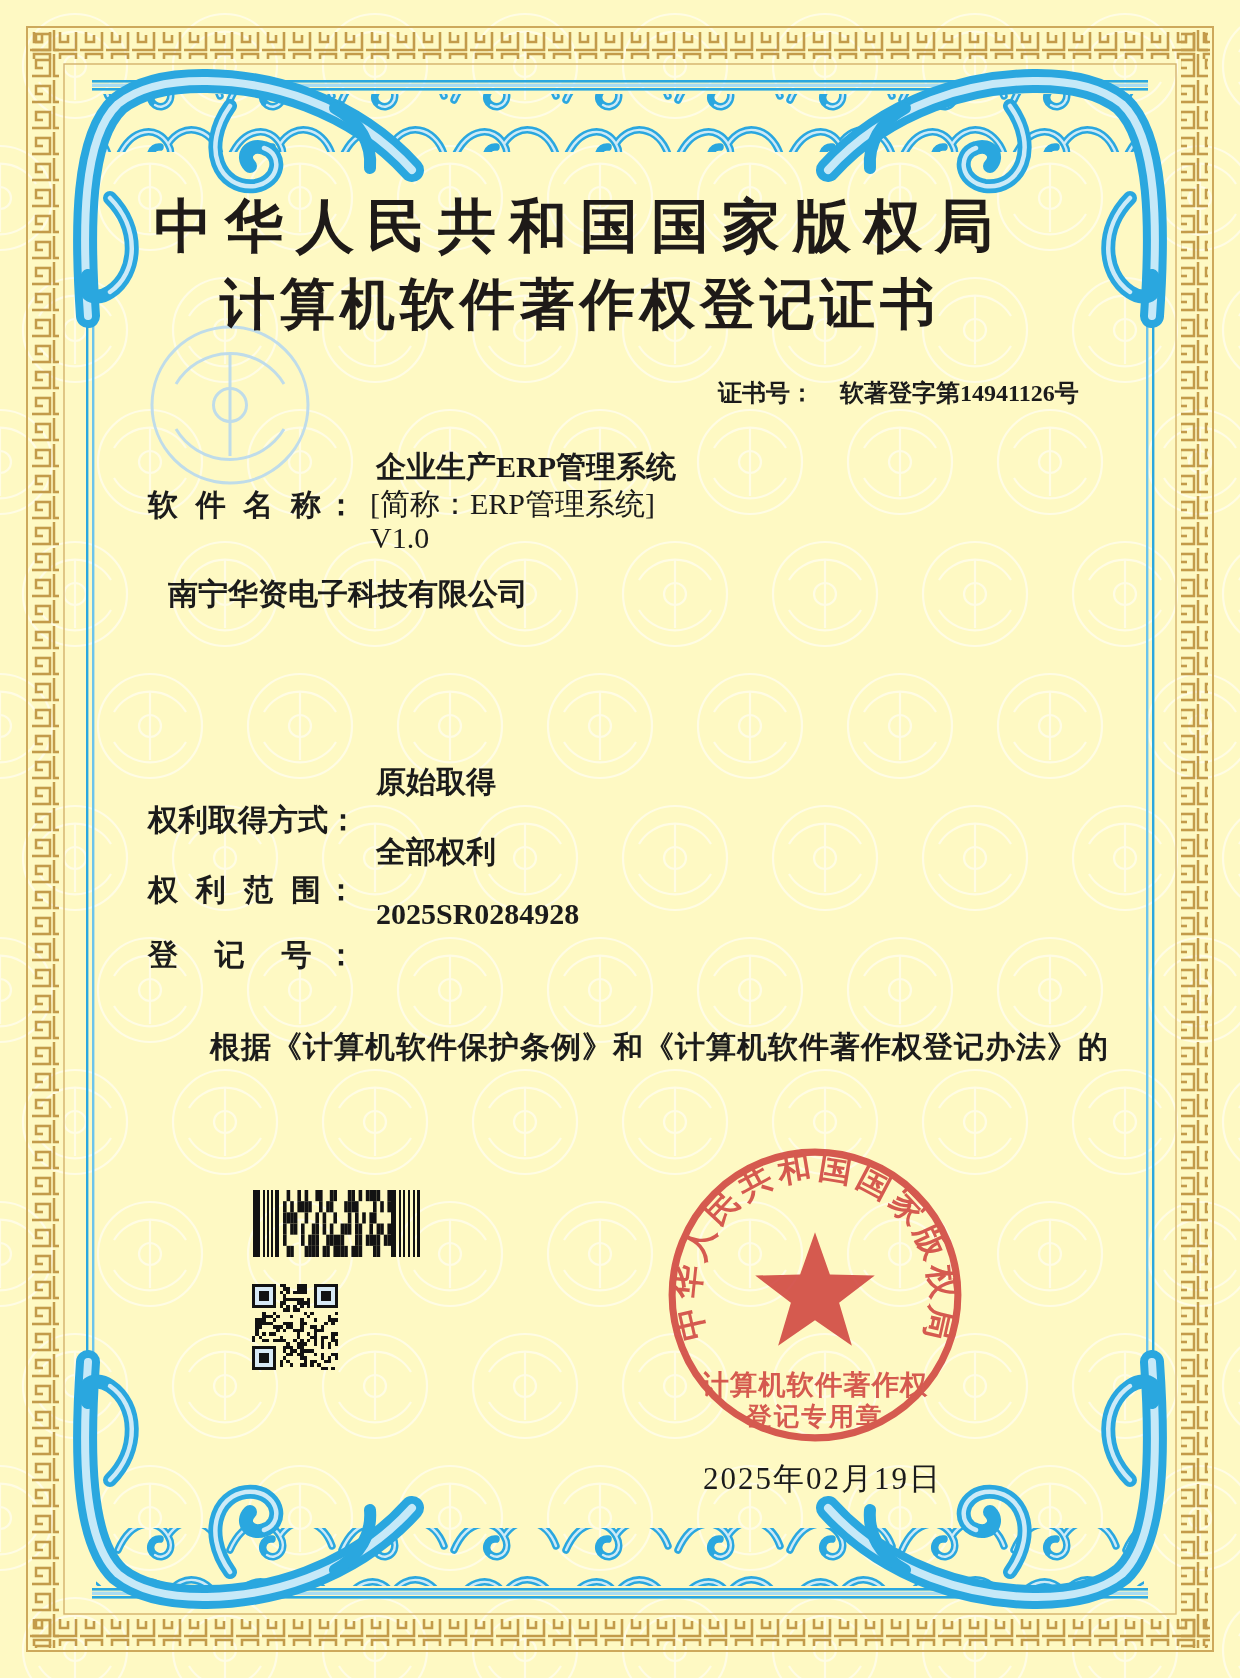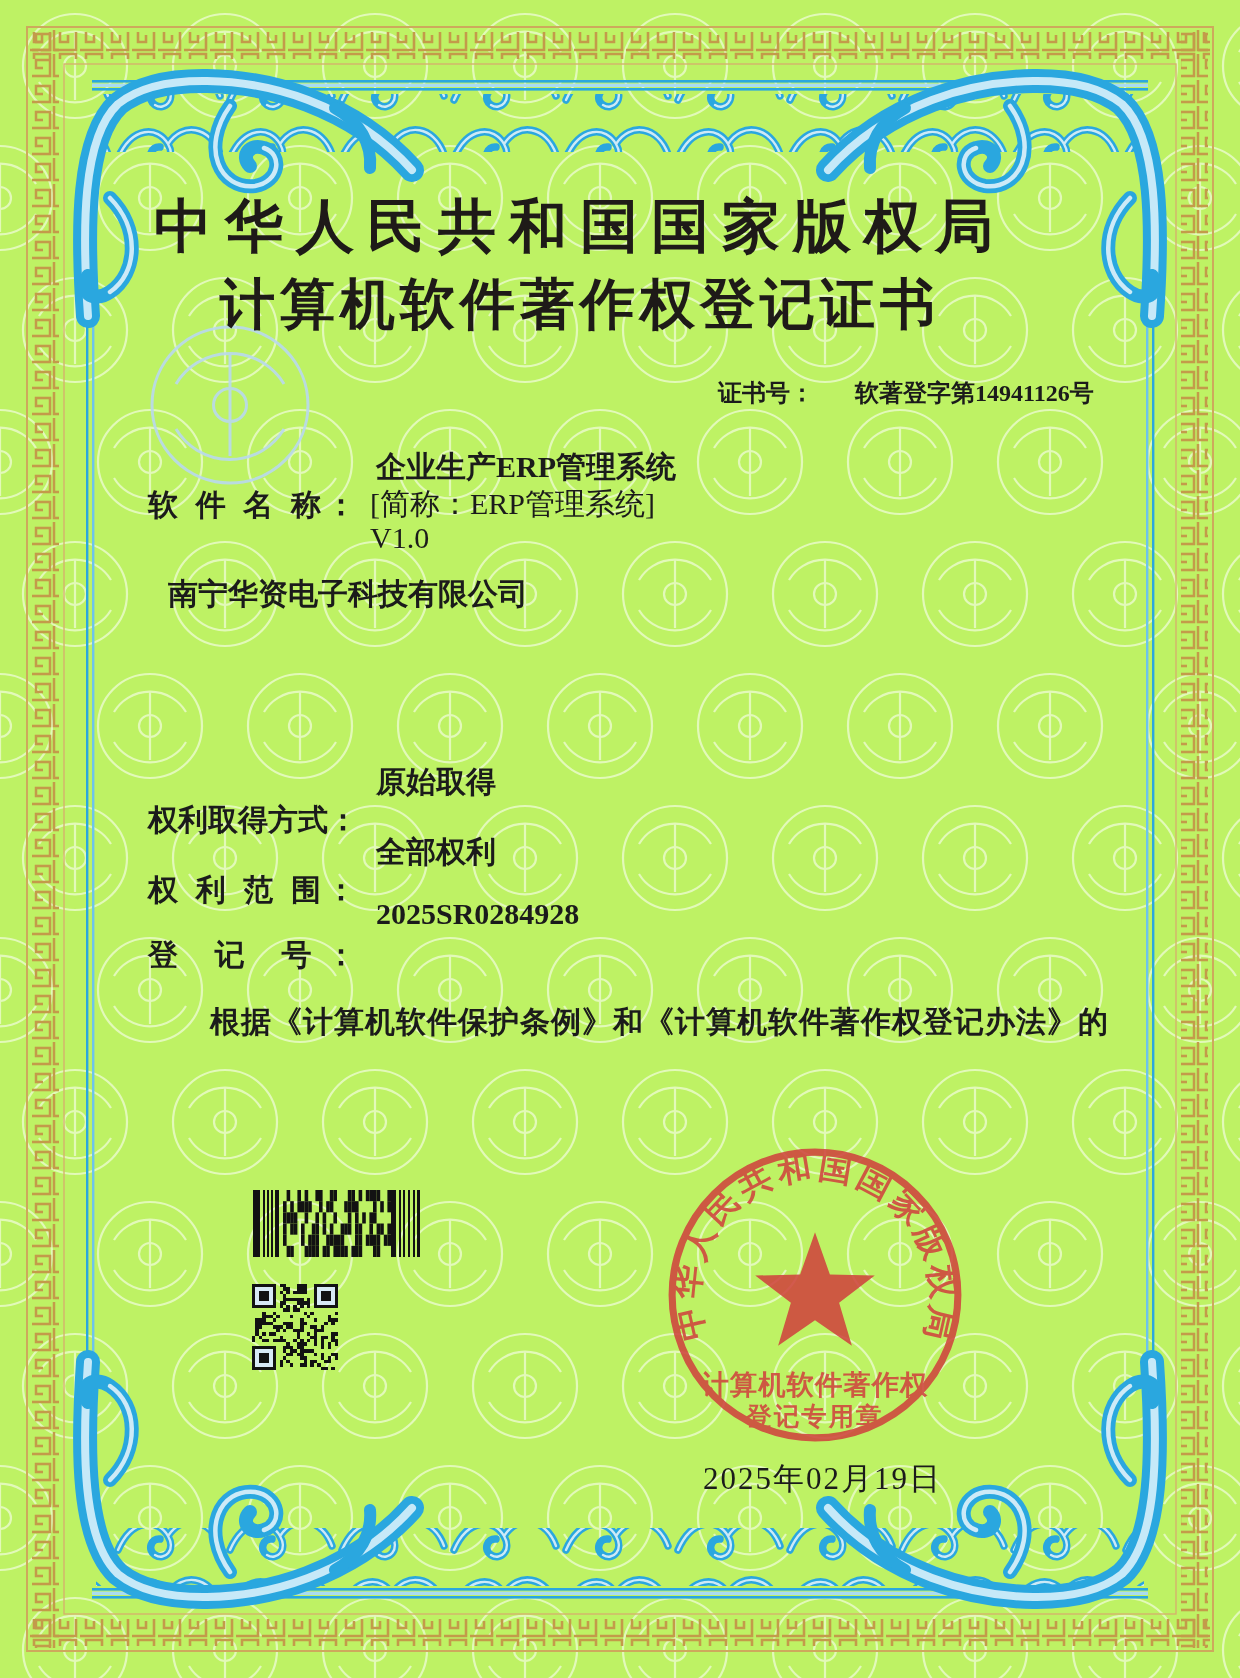--- a/index.html
+++ b/index.html
@@ -1,45 +1,45 @@
 <!DOCTYPE html>
 <html><head>
 <meta charset="utf-8">
 <style>
   html,body{margin:0;padding:0;}
   body{width:1240px;height:1678px;overflow:hidden;}
   .page{
     position:relative;width:1240px;height:1678px;
-    background:#bef264;
+    background:#fef9c3;
     font-family:"Liberation Serif","DejaVu Serif",serif;
     color:#1b1b1b;
   }
   .layer{position:absolute;left:0;top:0;width:1240px;height:1678px;}
   .content{position:absolute;left:0;top:0;width:1240px;height:1678px;z-index:3;}
 
   .title{
     position:absolute;left:90px;width:980px;text-align:center;
     font-weight:700;color:#1e1a18;white-space:nowrap;
   }
   .title1{top:188px;font-size:58px;letter-spacing:13px;}
   .title2{top:268px;font-size:55px;letter-spacing:5px;}
 
   .certno{
     position:absolute;left:718px;top:377px;font-size:24px;font-weight:700;
-    display:flex;gap:41px;white-space:nowrap;
+    display:flex;gap:26px;white-space:nowrap;
   }
 
   .row{position:absolute;left:148px;display:flex;font-size:30px;font-weight:700;white-space:nowrap;}
   .row .lbl{width:208px;text-align:justify;text-align-last:justify;display:inline-block;margin-top:38px;}
   .row .val{margin-left:20px;}
   .sub{position:absolute;left:370px;font-size:30px;font-weight:400;white-space:nowrap;}
 
   .stmt{
     position:absolute;left:148px;width:952px;font-size:30px;font-weight:700;
-    letter-spacing:1px;white-space:nowrap;
+    letter-spacing:1px;white-space:nowrap;margin-top:25px;
   }
   .date{
     position:absolute;left:703px;top:1458px;font-size:31px;font-weight:400;
     letter-spacing:2px;white-space:nowrap;
   }
 
   .codes svg{display:block;}
   #barcode{position:absolute;left:253px;top:1190px;width:167px;height:67px;}
   #qrcode{position:absolute;left:252px;top:1284px;width:86px;height:86px;shape-rendering:crispEdges;}
 

